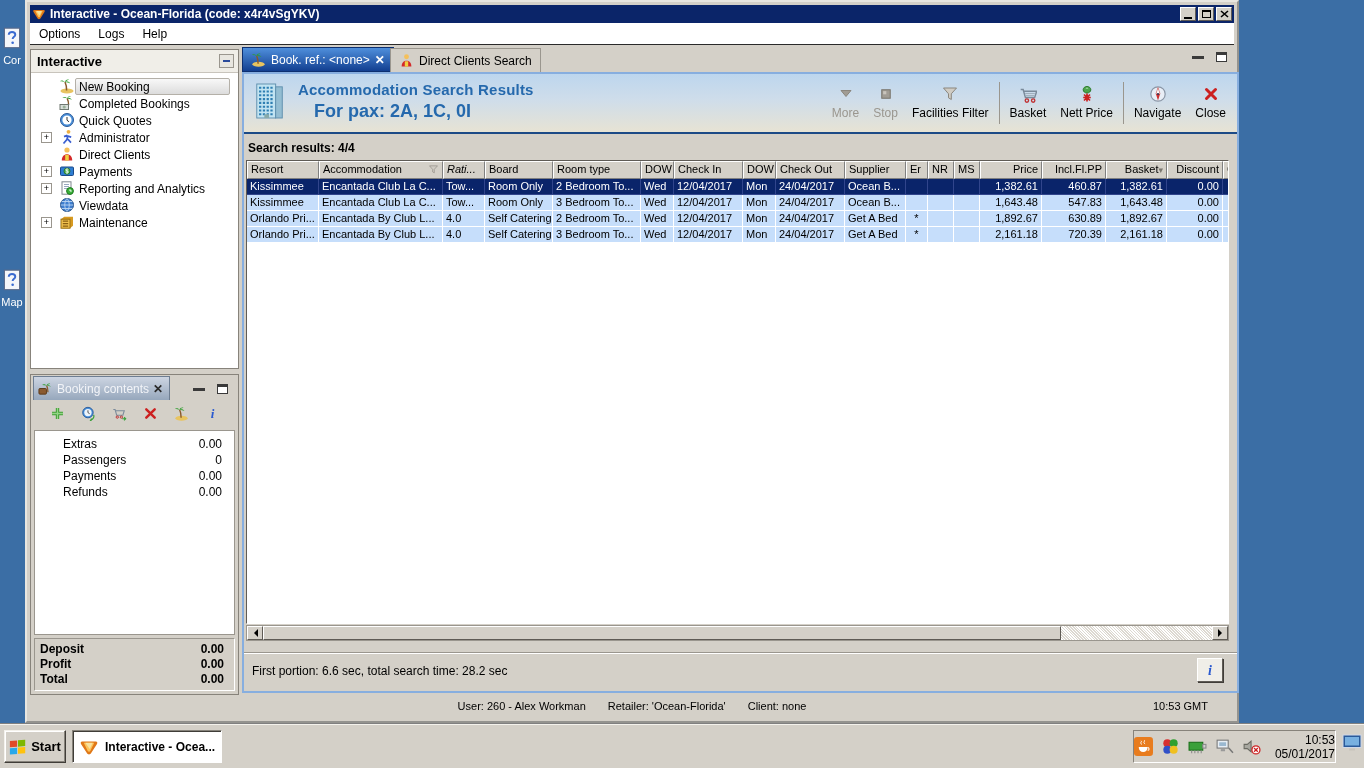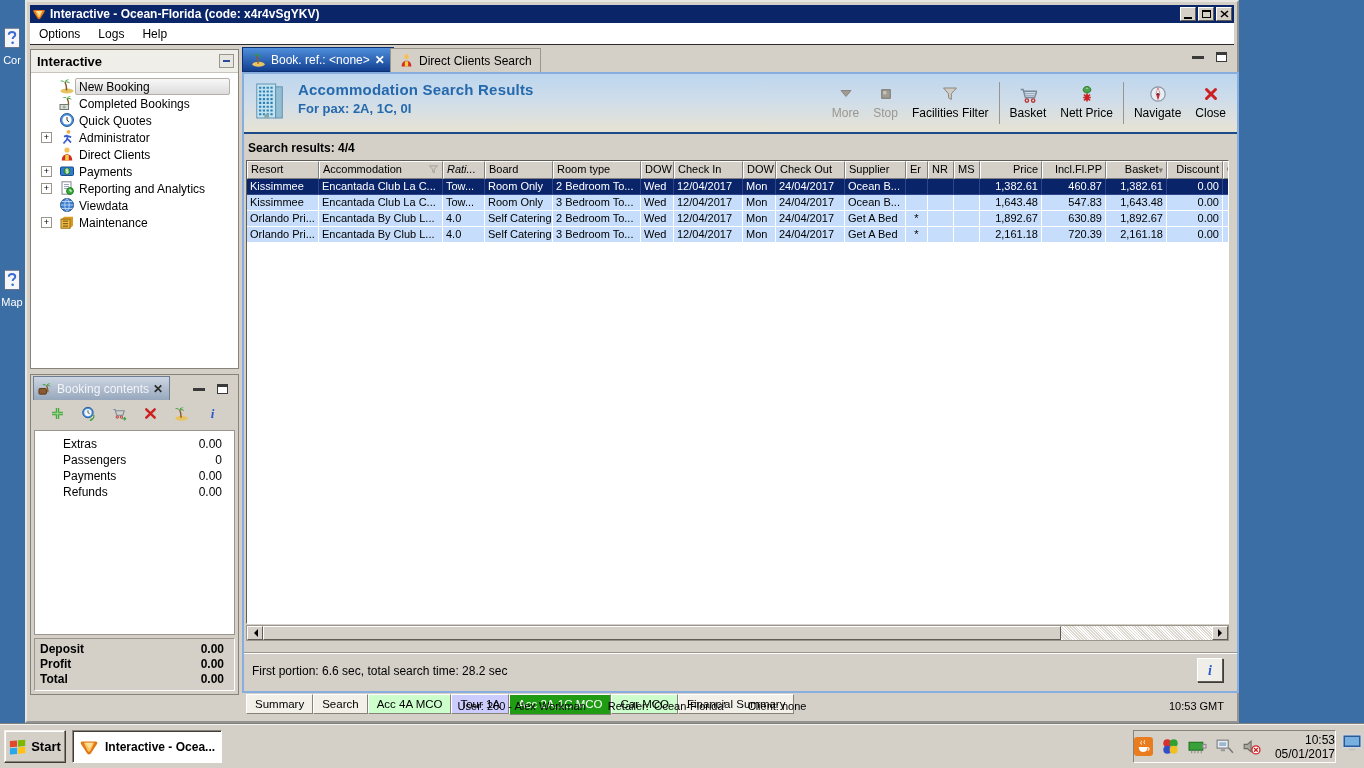--- a/index.html
+++ b/index.html
@@ -61,21 +61,21 @@
   .main-tab { position:absolute; top:0; height:25px; display:flex; align-items:center; gap:5px; padding:0 8px; font-size:12px; white-space:nowrap; }
   .main-tab.active { background:linear-gradient(#4f8fdc,#123f90); color:#fff; border:1px solid #0c2f70; }
   .main-tab.active .x { color:#fff; font-weight:bold; }
   .main-tab.inactive { background:#d4d0c8; color:#000; border:1px solid #9a968e; border-bottom:none; height:24px; top:1px; }
   #strip-ctrl { position:absolute; right:12px; top:5px; display:flex; gap:12px; align-items:center; }
   #panel { position:absolute; top:25px; left:0; right:0; bottom:0; background:#d4d0c8; border:2px solid #87aedf; }
   #band { position:absolute; left:0; right:0; top:0; height:60px; background:linear-gradient(#bdd6ee 0%,#cfddea 45%,#e7e3d4 100%); border-bottom:2px solid #1c4a86; }
   #band .bigicon { position:absolute; left:9px; top:8px; }
   #band .titles { position:absolute; left:54px; top:7px; color:#2569ad; }
   #band .t1 { font-size:15px; font-weight:bold; letter-spacing:.2px; }
-  #band .t2 { font-size:13px; font-weight:bold; margin-top:3px; }
+  #band .t2 { font-size:18px; font-weight:bold; margin-top:3px;margin-left:16px; }
   #toolbar { position:absolute; right:4px; top:6px; height:46px; display:flex; align-items:stretch; }
   .tool { display:flex; flex-direction:column; align-items:center; justify-content:flex-start; padding:2px 7px 0; font-size:12px; color:#000; }
   .tool .icon { height:24px; display:flex; align-items:center; }
   .tool.disabled { color:#9a968e; }
   .tool-sep { width:1px; background:#9a968e; margin:2px 3px; }
   #search-label { position:absolute; left:4px; top:67px; font-weight:bold; font-size:12px; }
   #tablebox { position:absolute; left:2px; right:8px; top:86px; height:464px; background:#fff; border:1px solid #5f5b55; border-right-color:#fff; border-bottom-color:#fff; overflow:hidden; }
   #thead { display:flex; height:18px; }
   .th { flex:none; background:#d4d0c8; border:1px solid #808080; border-top-color:#fff; border-left-color:#fff; font-size:11px; padding:1px 3px; white-space:nowrap; overflow:hidden; position:relative; }
   .th.r { text-align:right; }
@@ -93,21 +93,21 @@
   #divider { position:absolute; left:0; right:0; top:578px; height:2px; border-top:1px solid #9a968e; border-bottom:1px solid #fff; }
   #timing { position:absolute; left:8px; top:590px; font-size:12px; }
   #info-btn { position:absolute; right:14px; top:584px; width:26px; height:24px; background:#f0eee8; border:1px solid #fff; border-right-color:#5f5b55; border-bottom-color:#5f5b55; box-shadow:1px 1px 0 #403d38; display:flex; align-items:center; justify-content:center; }
   #btabs { position:absolute; left:2px; top:620px; right:0; height:21px; display:flex; align-items:flex-start; }
   .btab { height:20px; padding:3px 8px 0; font-size:11.5px; border:1px solid #87837b; border-top:1px solid #fff; border-left-color:#fff; white-space:nowrap; }
   .btab.active { font-weight:normal; height:21px; }
 
   
   #statusbar { left:3px; right:3px; top:693px; height:21px; position:absolute; display:flex; align-items:center; font-size:11px; }
   #status-center { position:absolute; left:50%; transform:translateX(-50%); display:flex; gap:22px; white-space:nowrap; }
-  #status-time { position:absolute; right:10px; }
+  #status-time { position:absolute; right:26px; }
 
   
   #taskbar { left:0; top:724px; width:1364px; height:44px; background:#d4d0c8; border-top:1px solid #f4f2ec; box-shadow:0 -1px 0 #808080; }
   #start-btn { position:absolute; left:4px; top:5px; width:62px; height:33px; display:flex; align-items:center; justify-content:center; gap:4px; font-weight:bold; font-size:13px; }
   .task-btn { position:absolute; left:72px; top:5px; width:150px; height:33px; background:#fff; display:flex; align-items:center; gap:6px; padding:0 6px; font-weight:bold; font-size:12px; white-space:nowrap; overflow:hidden; }
   #tray { position:absolute; right:28px; top:5px; height:33px; display:flex; align-items:center; gap:8px; padding:0 0; border:1px solid #87837b; border-right-color:#fff; border-bottom-color:#fff; }
   #tray-clock { text-align:right; font-size:12px; line-height:14px; margin-left:6px; }
   #show-desktop { position:absolute; right:2px; top:8px; }
 </style>
 </head>
@@ -593,29 +593,20 @@
       </div>
       <div id="divider"></div>
       <div id="timing">First portion: 6.6 sec, total search time: 28.2 sec</div>
       <div id="info-btn">
           <span class="icon">
             <svg width="16" height="16" viewBox="0 0 16 16">
               <text x="8" y="12.5" text-anchor="middle" font-family="Liberation Serif, serif" font-size="14" font-style="italic" font-weight="bold" fill="#2a5ad0">i</text>
             </svg>
           </span>
         </div>
-      <div id="btabs">
-          <div class="btab" style="background: rgb(242, 240, 232); color: rgb(0, 0, 0);">Summary</div>
-          <div class="btab" style="background: rgb(242, 240, 232); color: rgb(0, 0, 0);">Search</div>
-          <div class="btab" style="background: rgb(204, 255, 204); color: rgb(0, 0, 0);">Acc 4A MCO</div>
-          <div class="btab" style="background: rgb(204, 204, 255); color: rgb(0, 0, 0);">Tour 1A</div>
-          <div class="btab active" style="background: rgb(31, 156, 20); color: rgb(255, 255, 255);">Acc 2A,1C MCO</div>
-          <div class="btab" style="background: rgb(204, 255, 204); color: rgb(0, 0, 0);">Car MCO</div>
-          <div class="btab" style="background: rgb(242, 240, 232); color: rgb(0, 0, 0);">Financial Summary</div>
-        </div>
     </div>
   </div>
 
   <div id="statusbar">
     <div id="status-center">
       <span>User: 260 - Alex Workman</span>
       <span>Retailer: 'Ocean-Florida'</span>
       <span>Client: none</span>
     </div>
     <span id="status-time">10:53 GMT</span>

